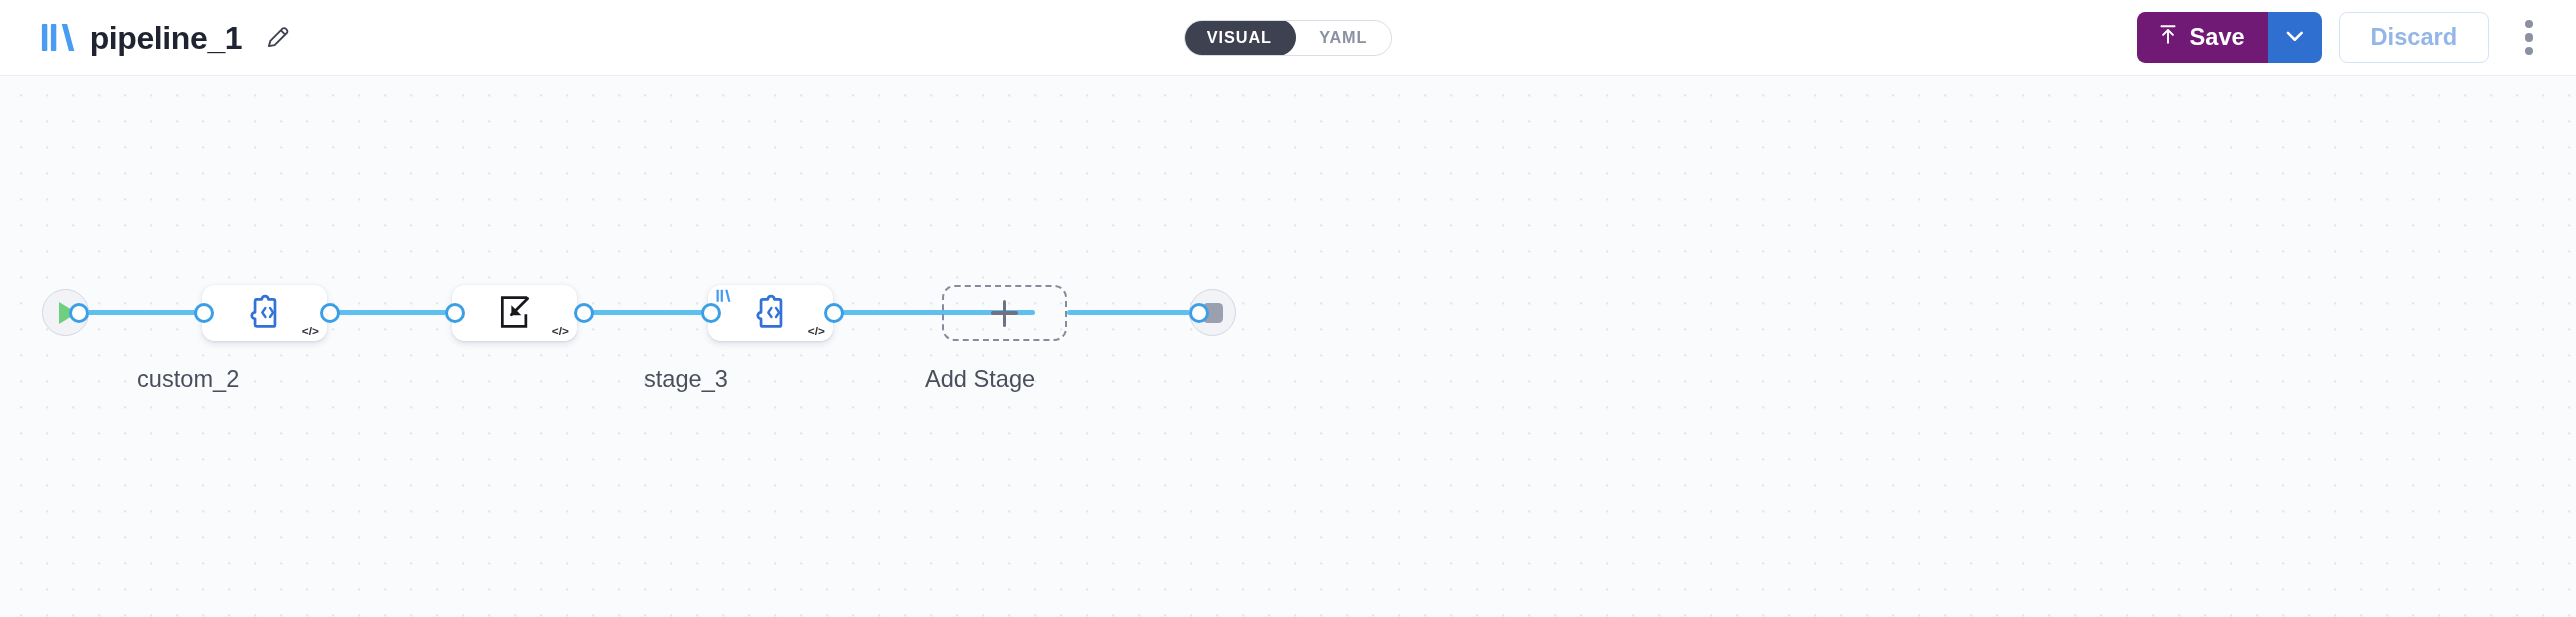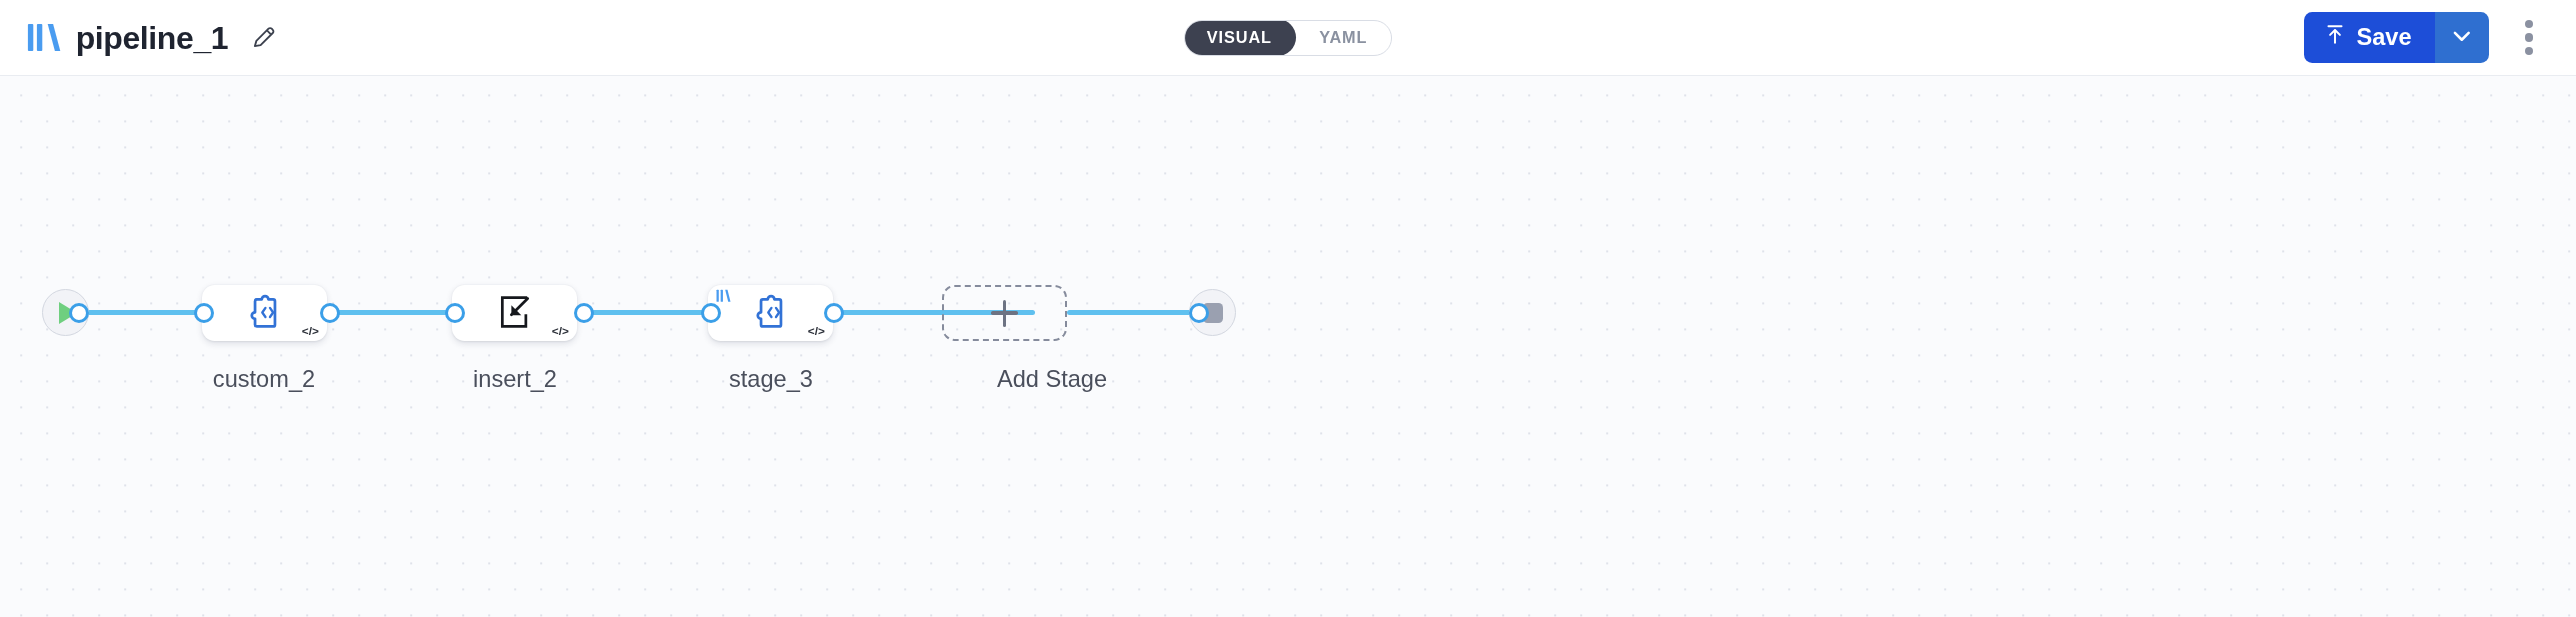--- a/index.html
+++ b/index.html
@@ -11,21 +11,21 @@
   }
   .app{position:relative;width:2576px;height:617px;box-sizing:border-box;border-right:1.8px solid #e4e7ec;}
 
   
   .header{
     position:absolute;left:0;top:0;width:2576px;height:76px;
     background:#fff;border-bottom:1.8px solid #e9ecf1;
     display:flex;align-items:center;box-sizing:border-box;
     padding:0 23.6px 0 27px;
   }
-  .hdr-left{display:flex;align-items:center;gap:0;}
+  .hdr-left{display:flex;align-items:center;gap:0;margin-left:14px;}
   .logo{width:36px;height:31px;flex:0 0 auto;margin-right:12.7px;}
   .title{
     font-size:32px;font-weight:700;letter-spacing:-0.4px;color:#1f2430;
     white-space:nowrap;line-height:1;
   }
   .edit-btn{
     width:42px;height:42px;margin-left:14.5px;border-radius:7.3px;
     display:flex;align-items:center;justify-content:center;cursor:pointer;
   }
   .edit-btn svg{display:block}
@@ -54,21 +54,21 @@
   .seg-item{
     height:100%;display:flex;align-items:center;justify-content:center;
     padding:0 23.6px;font-size:16.3px;font-weight:700;letter-spacing:0.9px;
     color:#8a91a0;cursor:pointer;border-radius:20px;box-sizing:border-box;
   }
   .seg-item.active{background:#3d4150;color:#fff;margin:-1.8px 0 -1.8px -1.8px;height:calc(100% + 3.6px);}
 
   .hdr-right{margin-left:auto;display:flex;align-items:center;}
   .save-group{display:flex;align-items:stretch;height:51px;border-radius:8.2px;overflow:hidden;}
   .save-btn{
-    background:#1d4ed8;color:#ffffff;display:flex;align-items:center;gap:12.7px;
+    background:#701a75;color:#ffffff;display:flex;align-items:center;gap:12.7px;
     padding:0 23.6px 0 22px;font-size:23.6px;font-weight:700;cursor:pointer;
   }
   .save-caret{
     background:#2f6fd0;width:54px;display:flex;align-items:center;justify-content:center;cursor:pointer;
   }
   .discard-btn{
     margin-left:16.3px;height:51px;display:flex;align-items:center;justify-content:center;
     padding:0 31px;border:1.8px solid #d5e1f4;border-radius:8.2px;background:#fff;
     color:#93b5e8;font-size:23.6px;font-weight:700;cursor:pointer;box-sizing:border-box;
   }
@@ -126,21 +126,21 @@
     position:absolute;width:125px;height:56px;border-radius:12.7px;
     border:2.7px dashed #858b9c;box-sizing:border-box;background:transparent;
     display:flex;align-items:center;justify-content:center;cursor:pointer;
   }
   .plus{position:relative;width:27px;height:27px;}
   .plus:before,.plus:after{content:"";position:absolute;background:#6d7383;border-radius:1.8px;}
   .plus:before{left:0;top:11.8px;width:27px;height:3.6px;}
   .plus:after{top:0;left:11.8px;height:27px;width:3.6px;}
 
   .node-label{
-    position:absolute;width:254px;text-align:center;
+    position:absolute;width:254px;text-align:left;
     font-size:23.6px;color:#4a4f5c;white-space:nowrap;
   }
 </style>
 </head>
 <body>
 
 <div class="app">
 
   <div class="header">
 
@@ -186,20 +186,21 @@
         </div>
         <div class="save-caret">
           <span>
             <svg viewBox="0 0 24 24" width="23.6" height="23.6" aria-hidden="true">
               <path d="M5 9 L12 16 L19 9" fill="none" stroke="#ffffff" stroke-width="2.6" stroke-linecap="round" stroke-linejoin="round"></path>
             </svg>
           </span>
         </div>
       </div>
 
+      <div class="discard-btn">Discard</div>
 
       <div class="kebab">
         <i></i>
         <i></i>
         <i></i>
       </div>
     </div>
   </div>
 
   <div class="canvas">
@@ -268,21 +269,20 @@
       <div class="port" style="left:69px;  top:227px;"></div>
       <div class="port" style="left:194px; top:227px;"></div>
       <div class="port" style="left:320px; top:227px;"></div>
       <div class="port" style="left:445px; top:227px;"></div>
       <div class="port" style="left:574px; top:227px;"></div>
       <div class="port" style="left:701px; top:227px;"></div>
       <div class="port" style="left:824px; top:227px;"></div>
       <div class="port" style="left:1189px;top:227px;"></div>
 
       <div class="node-label" style="left:137px;  top:290px;">custom_2</div>
-      <div class="node-label" style="left:388px;  top:290px;">insert_2</div>
       <div class="node-label" style="left:644px;  top:290px;">stage_3</div>
       <div class="node-label" style="left:925px;  top:290px;">Add Stage</div>
 
     </div>
   </div>
 
 </div>
 
 
 </body></html>

